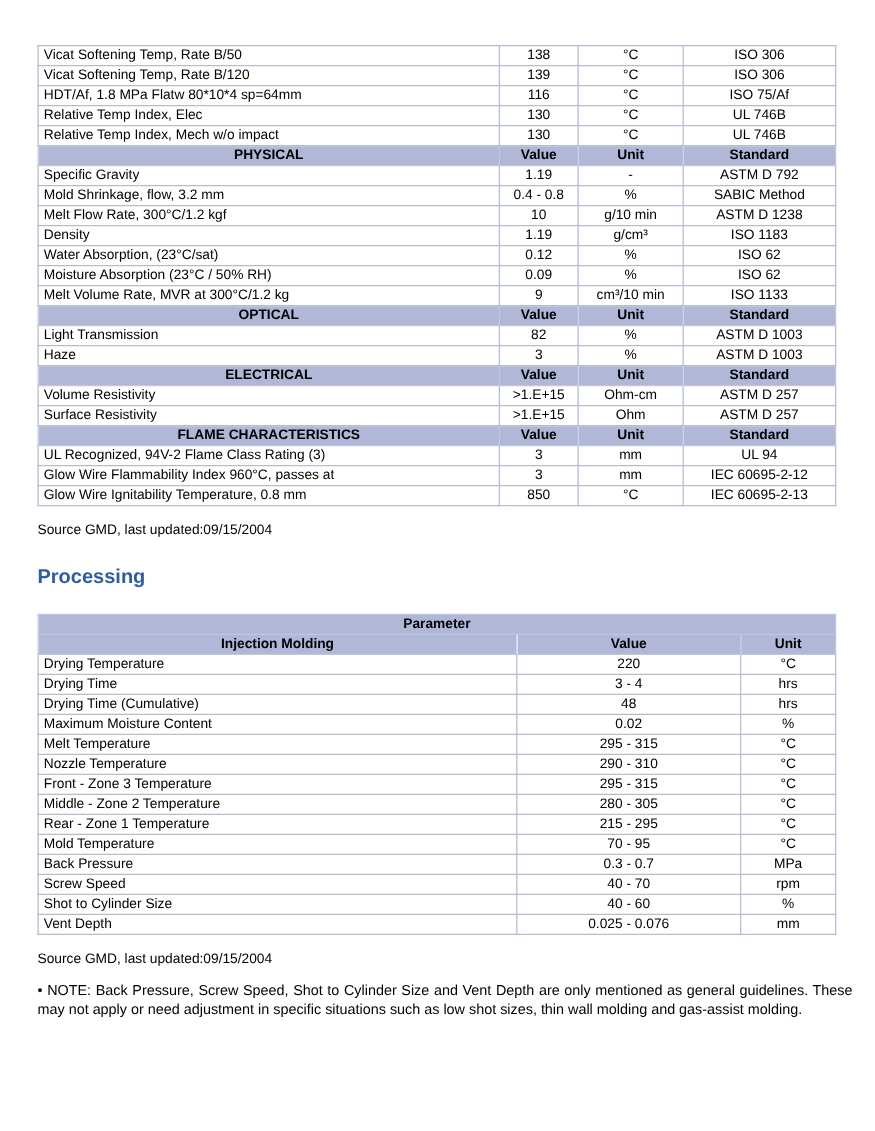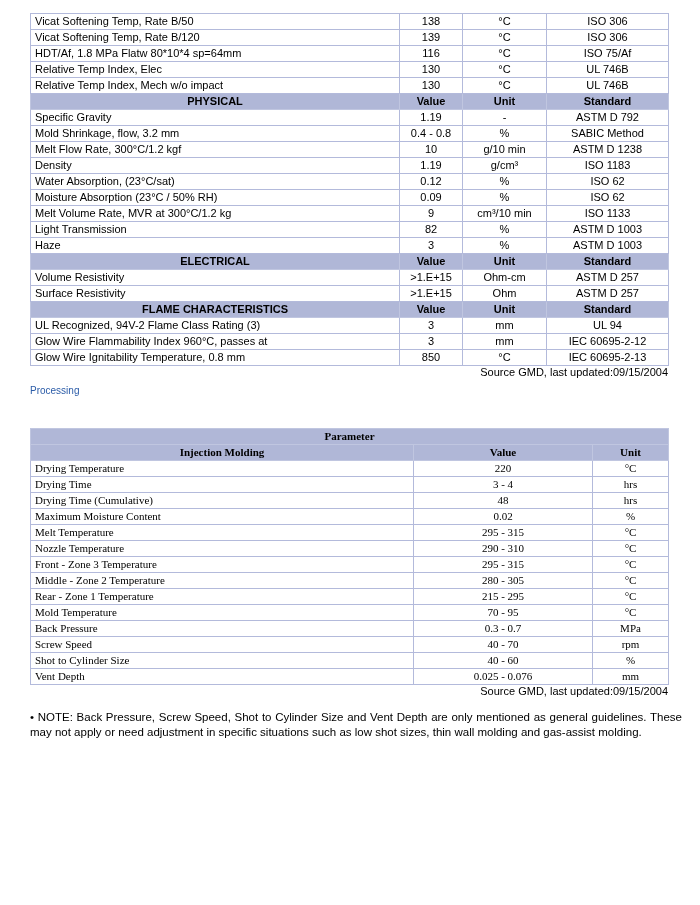--- a/index.html
+++ b/index.html
@@ -6,21 +6,21 @@
     margin: 0;
     padding: 0;
     background: #ffffff;
     font-family: "Liberation Sans", sans-serif;
     color: #000000;
   }
   .page {
     width: 700px;
     height: 905px;
     box-sizing: border-box;
-    padding: 13px 32px 0 30px;
+    padding: 36px 32px 0 30px;
     background: #ffffff;
     overflow: hidden;
   }
   table.props, table.proc {
     width: 638px;
     border-collapse: collapse;
     table-layout: fixed;
   }
   table.props td, table.proc td {
     border: 1px solid #b3badb;
@@ -44,32 +44,31 @@
   td.left   { text-align: left; }
   td.center { text-align: center; }
   tr.section-row td {
     background: #b0b7d7;
     font-weight: bold;
     border-color: #c0c6e0;
     text-align: center;
   }
   .source-note {
     width: 638px;
-    text-align: right;
     font-size: 11px;
     line-height: 13px;
-    margin-top: 0;
+    margin-top: 13px;
   }
   .section-heading {
     color: #2b5ca8;
-    font-weight: normal;
-    font-size: 10px;
-    margin-top: 6px;
-  }
-  .proc-wrap { margin-top: 32px; font-family: Liberation Serif, serif; }
+    font-weight: bold;
+    font-size: 16px;
+    margin-top: 22px;
+  }
+  .proc-wrap { margin-top: 20px; }
   .guidelines-note {
     width: 652px;
     font-size: 11.5px;
     line-height: 15px;
     text-align: justify;
     margin-top: 12px;
   }
 </style>
 </head>
 <body>
@@ -155,20 +154,26 @@
           <td class="center">0.09</td>
           <td class="center">%</td>
           <td class="center">ISO 62</td>
         </tr>
         <tr class="data-row">
           <td class="left">Melt Volume Rate, MVR at 300°C/1.2 kg</td>
           <td class="center">9</td>
           <td class="center">cm³/10 min</td>
           <td class="center">ISO 1133</td>
         </tr>
+        <tr class="section-row">
+          <td class="left">OPTICAL</td>
+          <td class="center">Value</td>
+          <td class="center">Unit</td>
+          <td class="center">Standard</td>
+        </tr>
         <tr class="data-row">
           <td class="left">Light Transmission</td>
           <td class="center">82</td>
           <td class="center">%</td>
           <td class="center">ASTM D 1003</td>
         </tr>
         <tr class="data-row">
           <td class="left">Haze</td>
           <td class="center">3</td>
           <td class="center">%</td>

